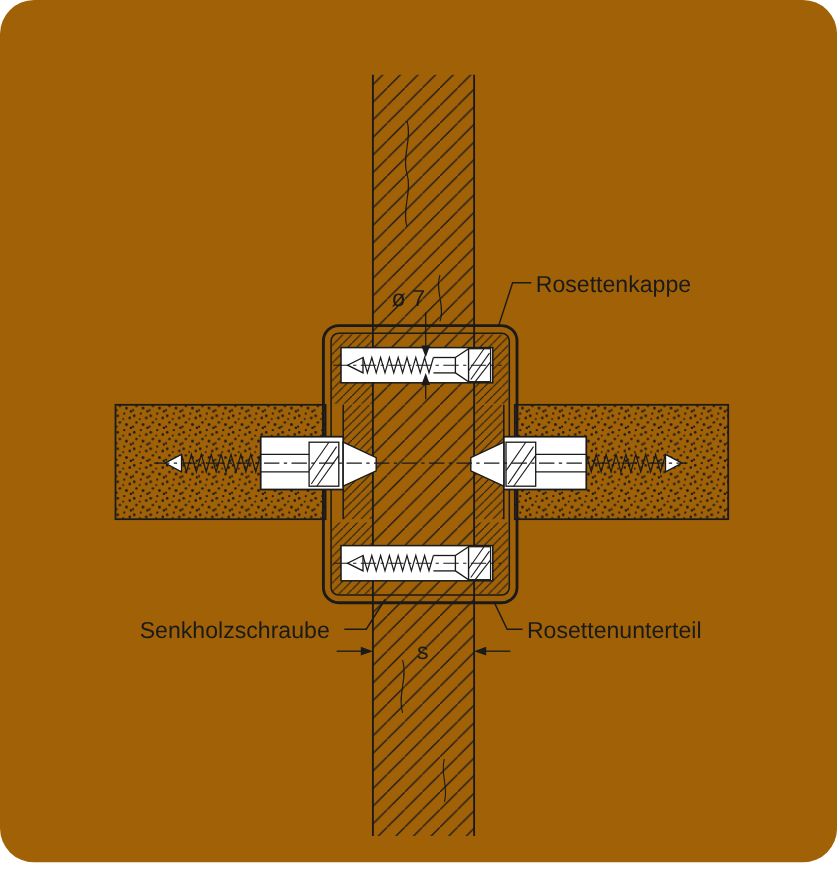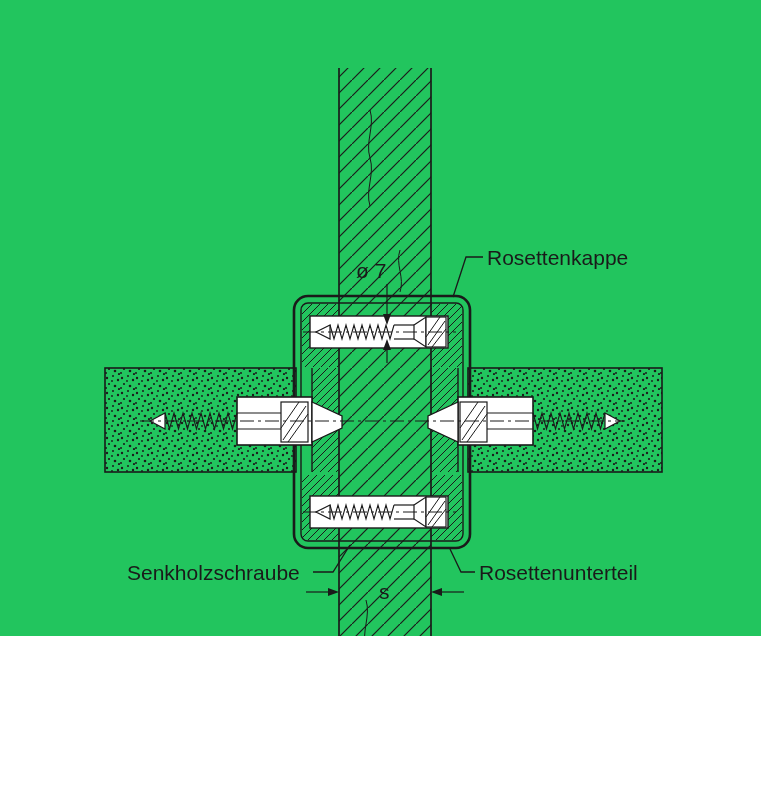--- a/index.html
+++ b/index.html
@@ -1,16 +1,16 @@
 <!DOCTYPE html>
 <html><head>
 <meta charset="utf-8">
 <style>
   html,body{margin:0;padding:0;background:#ffffff;}
-  .canvas{width:761px;height:636px;position:relative;margin:0 auto;background:#22c55e;overflow:hidden;}
+  .canvas{width:761px;height:784px;position:relative;margin:0 auto;background:#a16207;overflow:hidden;border-radius:31px;}
   svg text{font-family:"Liberation Sans","DejaVu Sans",sans-serif;font-size:21px;fill:#1a1a1a;}
   svg .dimtext{font-size:21px;}
 </style>
 </head>
 <body>
 
 <div class="canvas">
 <svg width="761" height="800" viewBox="0 0 761 800">
   <defs>
     <pattern id="hatchMember" width="16" height="16" patternUnits="userSpaceOnUse">

